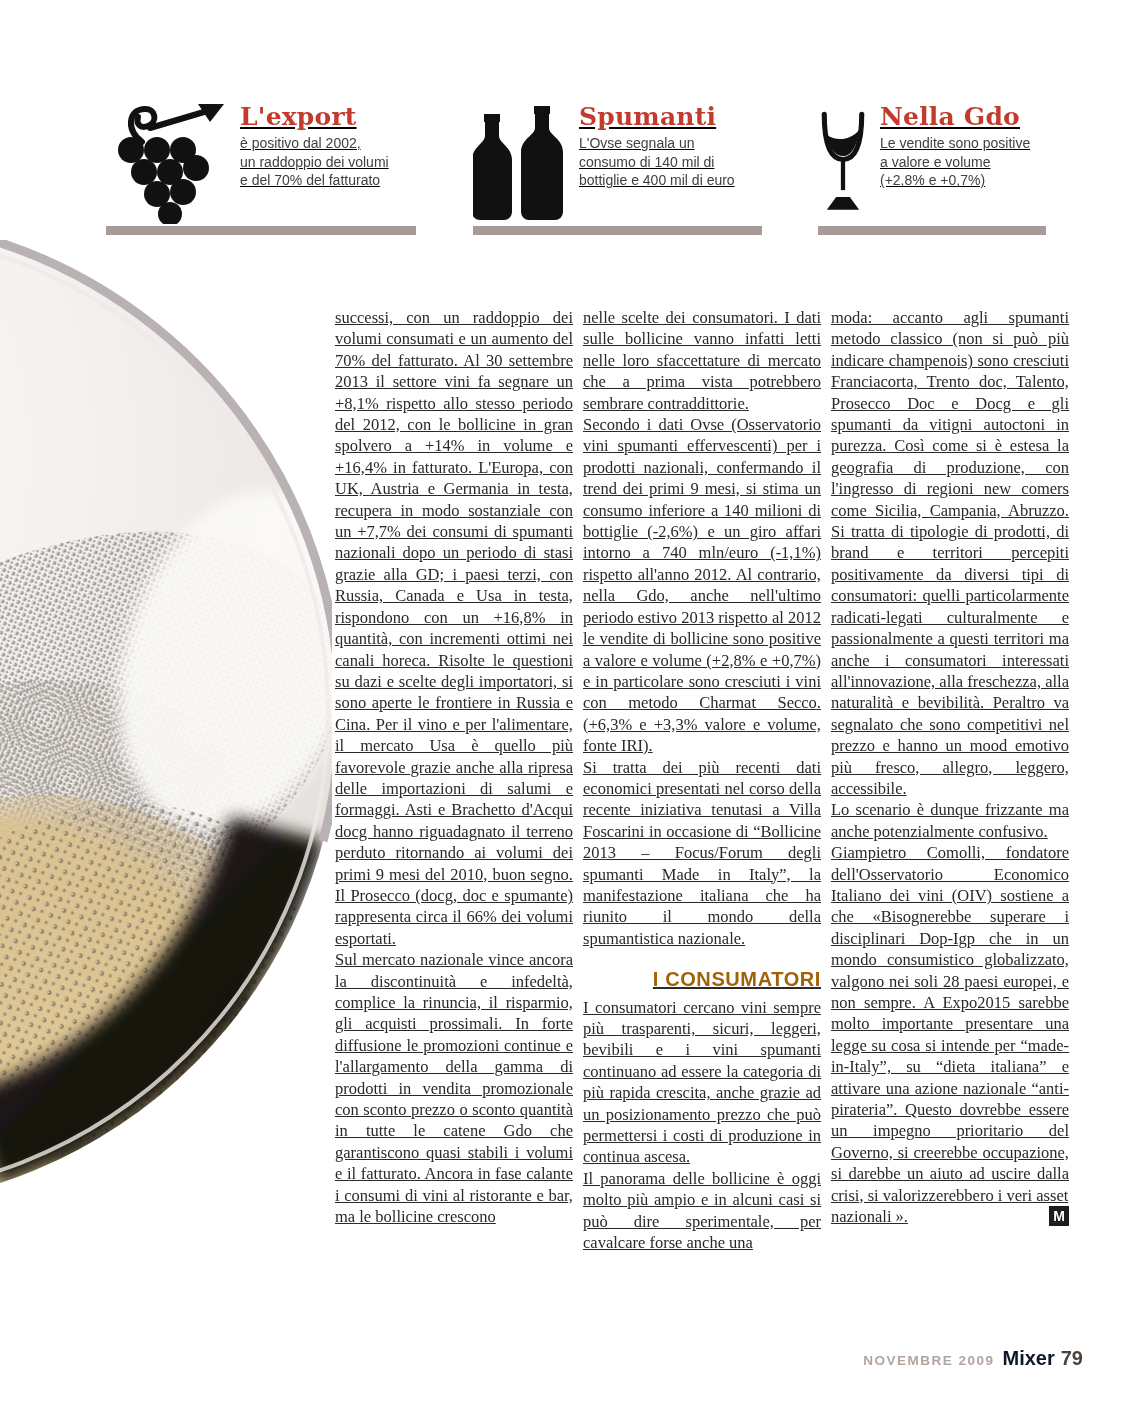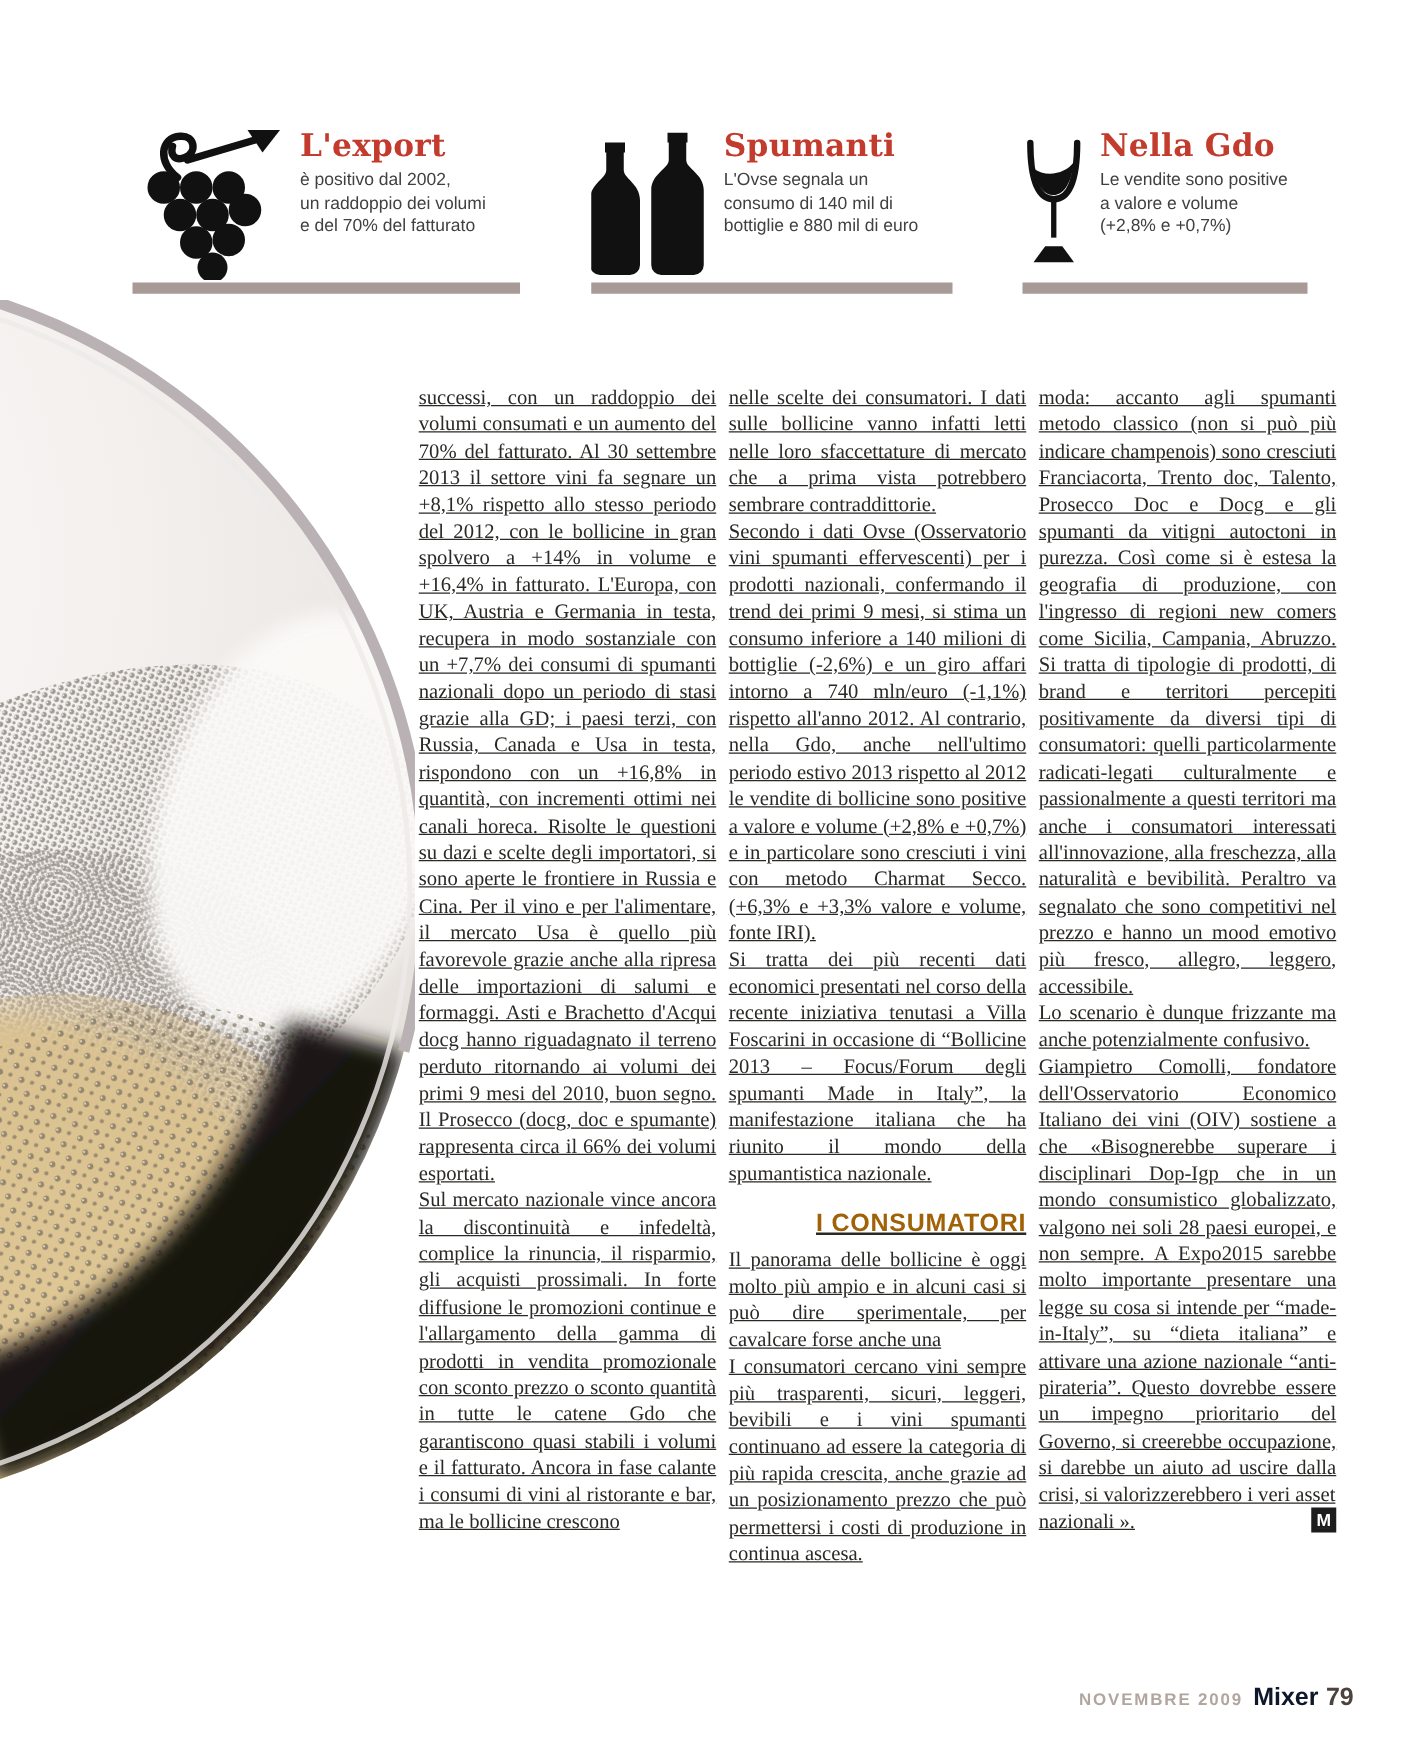--- a/index.html
+++ b/index.html
@@ -3,21 +3,21 @@
 <meta charset="utf-8">
 <style>
   html,body{margin:0;padding:0;background:#ffffff;}
   .page{
     position:relative;width:1127px;height:1404px;background:#ffffff;
     overflow:hidden;font-family:"Liberation Serif",serif;
   }
   
   .infobox{position:absolute;top:100px;height:138px;display:flex;align-items:flex-start;}
   .infobox .iconwrap{flex:0 0 auto;}
-  .infobox .txt{padding-top:4px;}
+  .infobox .txt{padding-top:4px;text-decoration:underline;}
   .infobox .title{
     font-family:"DejaVu Serif",serif;font-weight:bold;font-size:25px;
     color:#c23b2c;line-height:1.05;margin-bottom:4px;letter-spacing:0.2px;
   }
   .infobox .line{
     font-family:"Liberation Sans",sans-serif;font-size:14px;line-height:1.33;
     color:#404040;
   }
   .rule{position:absolute;top:226px;height:9px;background:#a89a96;}
   .rule1{left:106px;width:310px;}
@@ -150,21 +150,21 @@
           <rect x="11" y="8" width="16" height="8"></rect>
           <path d="M62,4 h14 v18 c0,7 14,11 14,24 v60 a8,8 0 0 1 -8,8 h-26 a8,8 0 0 1 -8,-8 v-60 c0,-13 14,-17 14,-24 z"></path>
           <rect x="61" y="0" width="16" height="8"></rect>
         </g>
       </svg>
     </div>
     <div class="txt">
       <div class="title">Spumanti</div>
       <div class="line">L'Ovse segnala un</div>
       <div class="line">consumo di 140 mil di</div>
-      <div class="line">bottiglie e 880 mil di euro</div>
+      <div class="line">bottiglie e 400 mil di euro</div>
     </div>
   </div>
   <div class="rule rule2"></div>
 
   <div class="infobox" id="box3" style="width:228px;">
     <div class="iconwrap">
       <svg width="46" height="104" viewBox="0 0 54 120" aria-hidden="true">
         <path d="M5,4 C5,40 13,57 27,57 C41,57 49,40 49,4" fill="none" stroke="#111111" stroke-width="6" stroke-linecap="round"></path>
         <path d="M8,28 C12,47 19,53 27,53 C35,53 43,45 46,22 C38,33 20,37 8,28 Z" fill="#111111"></path>
         <rect x="24.5" y="57" width="5" height="36" fill="#111111"></rect>
@@ -183,22 +183,22 @@
   <div class="cols">
     <div class="col">
       <p>successi, con un raddoppio dei volumi consumati e un aumento del 70% del fatturato. Al 30 settembre 2013 il settore vini fa segnare un +8,1% rispetto allo stesso periodo del 2012, con le bollicine in gran spolvero a +14% in volume e +16,4% in fatturato. L'Europa, con UK, Austria e Germania in testa, recupera in modo sostanziale con un +7,7% dei consumi di spumanti nazionali dopo un periodo di stasi grazie alla GD; i paesi terzi, con Russia, Canada e Usa in testa, rispondono con un +16,8% in quantità, con incrementi ottimi nei canali horeca. Risolte le questioni su dazi e scelte degli importatori, si sono aperte le frontiere in Russia e Cina. Per il vino e per l'alimentare, il mercato Usa è quello più favorevole grazie anche alla ripresa delle importazioni di salumi e formaggi. Asti e Brachetto d'Acqui docg hanno riguadagnato il terreno perduto ritornando ai volumi dei primi 9 mesi del 2010, buon segno. Il Prosecco (docg, doc e spumante) rappresenta circa il 66% dei volumi esportati.</p>
       <p>Sul mercato nazionale vince ancora la discontinuità e infedeltà, complice la rinuncia, il risparmio, gli acquisti prossimali. In forte diffusione le promozioni continue e l'allargamento della gamma di prodotti in vendita promozionale con sconto prezzo o sconto quantità in tutte le catene Gdo che garantiscono quasi stabili i volumi e il fatturato. Ancora in fase calante i consumi di vini al ristorante e bar, ma le bollicine crescono</p>
     </div>
     <div class="col">
       <p>nelle scelte dei consumatori. I dati sulle bollicine vanno infatti letti nelle loro sfaccettature di mercato che a prima vista potrebbero sembrare contraddittorie.</p>
       <p>Secondo i dati Ovse (Osservatorio vini spumanti effervescenti) per i prodotti nazionali, confermando il trend dei primi 9 mesi, si stima un consumo inferiore a 140 milioni di bottiglie (-2,6%) e un giro affari intorno a 740 mln/euro (-1,1%) rispetto all'anno 2012. Al contrario, nella Gdo, anche nell'ultimo periodo estivo 2013 rispetto al 2012 le vendite di bollicine sono positive a valore e volume (+2,8% e +0,7%) e in particolare sono cresciuti i vini con metodo Charmat Secco. (+6,3% e +3,3% valore e volume, fonte IRI).</p>
       <p>Si tratta dei più recenti dati economici presentati nel corso della recente iniziativa tenutasi a Villa Foscarini in occasione di “Bollicine 2013 – Focus/Forum degli spumanti Made in Italy”, la manifestazione italiana che ha riunito il mondo della spumantistica nazionale.</p>
       <div class="sec-head">I CONSUMATORI</div>
+      <p>I consumatori cercano vini sempre più trasparenti, sicuri, leggeri, bevibili e i vini spumanti continuano ad essere la categoria di più rapida crescita, anche grazie ad un posizionamento prezzo che può permettersi i costi di produzione in continua ascesa.</p>
       <p>Il panorama delle bollicine è oggi molto più ampio e in alcuni casi si può dire sperimentale, per cavalcare forse anche una</p>
-      <p>I consumatori cercano vini sempre più trasparenti, sicuri, leggeri, bevibili e i vini spumanti continuano ad essere la categoria di più rapida crescita, anche grazie ad un posizionamento prezzo che può permettersi i costi di produzione in continua ascesa.</p>
     </div>
     <div class="col">
       <p>moda: accanto agli spumanti metodo classico (non si può più indicare champenois) sono cresciuti Franciacorta, Trento doc, Talento, Prosecco Doc e Docg e gli spumanti da vitigni autoctoni in purezza. Così come si è estesa la geografia di produzione, con l'ingresso di regioni new comers come Sicilia, Campania, Abruzzo. Si tratta di tipologie di prodotti, di brand e territori percepiti positivamente da diversi tipi di consumatori: quelli particolarmente radicati-legati culturalmente e passionalmente a questi territori ma anche i consumatori interessati all'innovazione, alla freschezza, alla naturalità e bevibilità. Peraltro va segnalato che sono competitivi nel prezzo e hanno un mood emotivo più fresco, allegro, leggero, accessibile.</p>
       <p>Lo scenario è dunque frizzante ma anche potenzialmente confusivo.</p>
       <p>Giampietro Comolli, fondatore dell'Osservatorio Economico Italiano dei vini (OIV) sostiene a che «Bisognerebbe superare i disciplinari Dop-Igp che in un mondo consumistico globalizzato, valgono nei soli 28 paesi europei, e non sempre. A Expo2015 sarebbe molto importante presentare una legge su cosa si intende per “made-in-Italy”, su “dieta italiana” e attivare una azione nazionale “anti-pirateria”. Questo dovrebbe essere un impegno prioritario del Governo, si creerebbe occupazione, si darebbe un aiuto ad uscire dalla crisi, si valorizzerebbero i veri asset</p>
       <p class="lastline">
         <span>nazionali ».</span>
         <span class="endmark">M</span>
       </p>
     </div>

